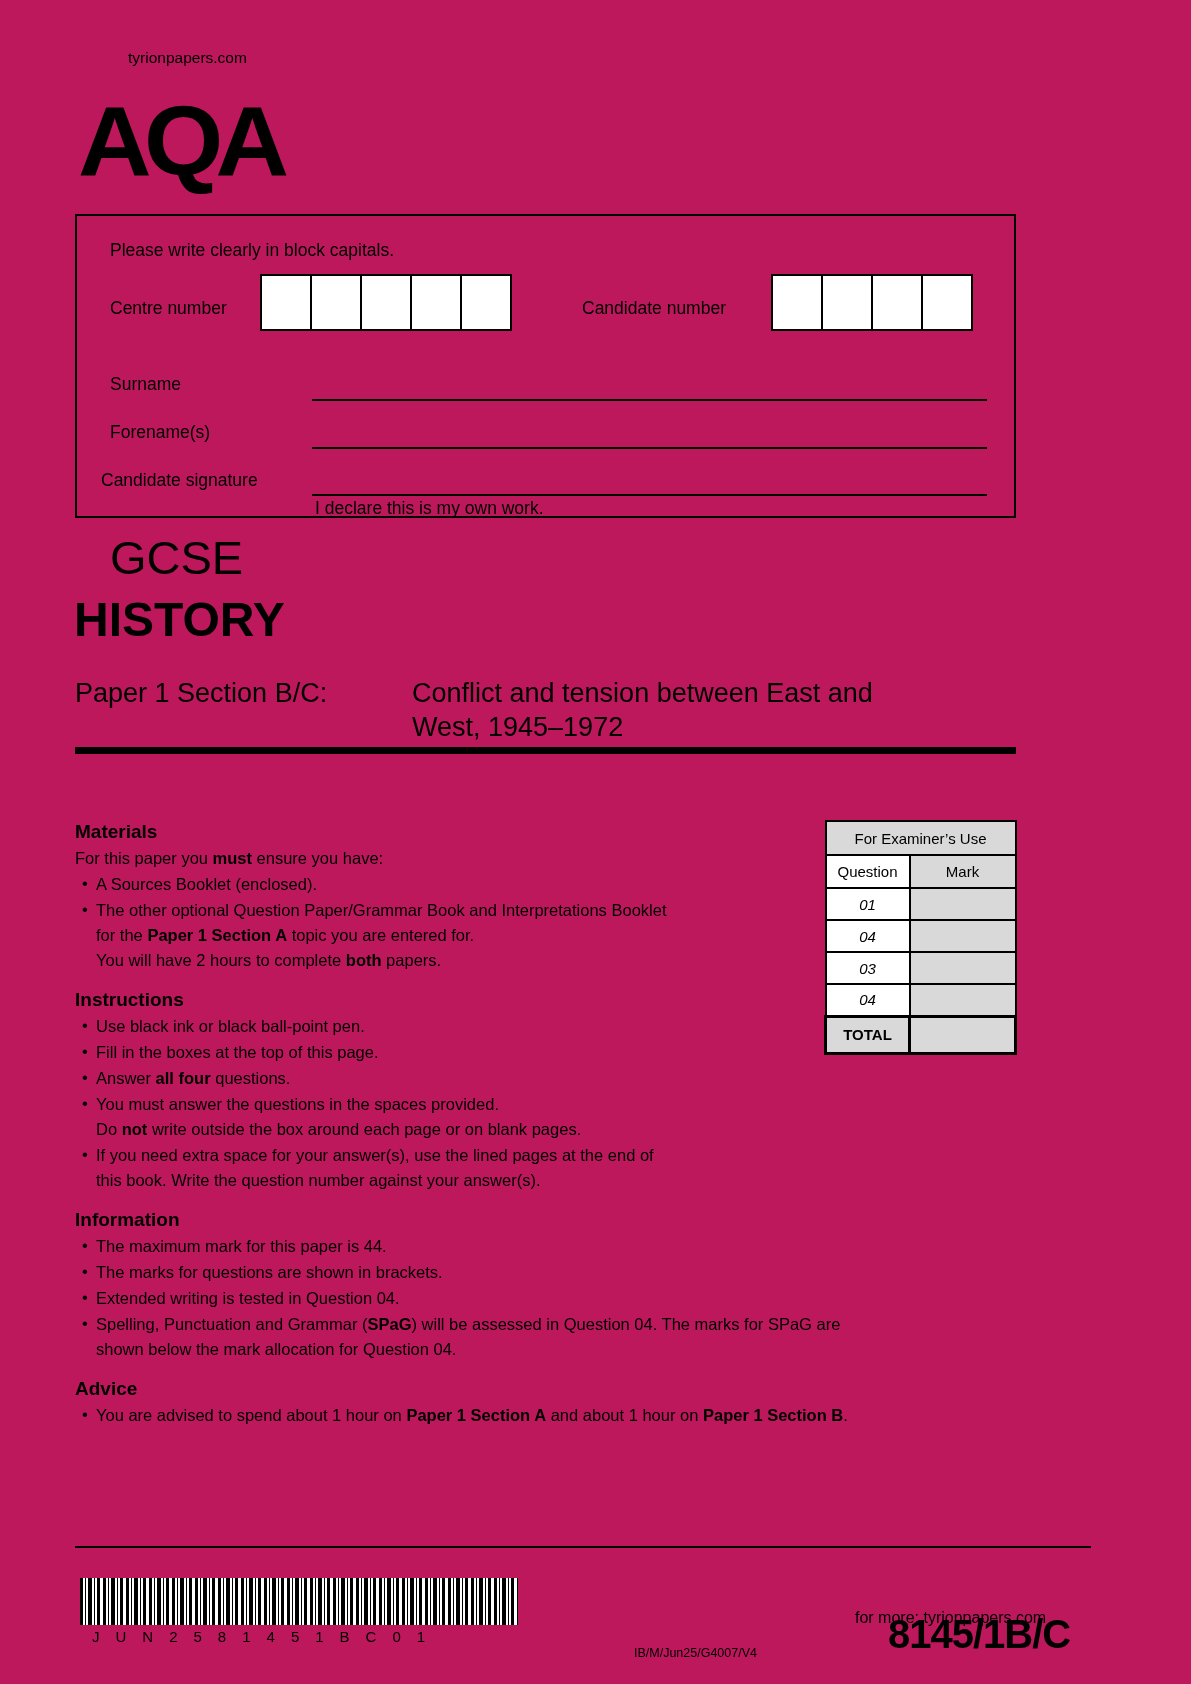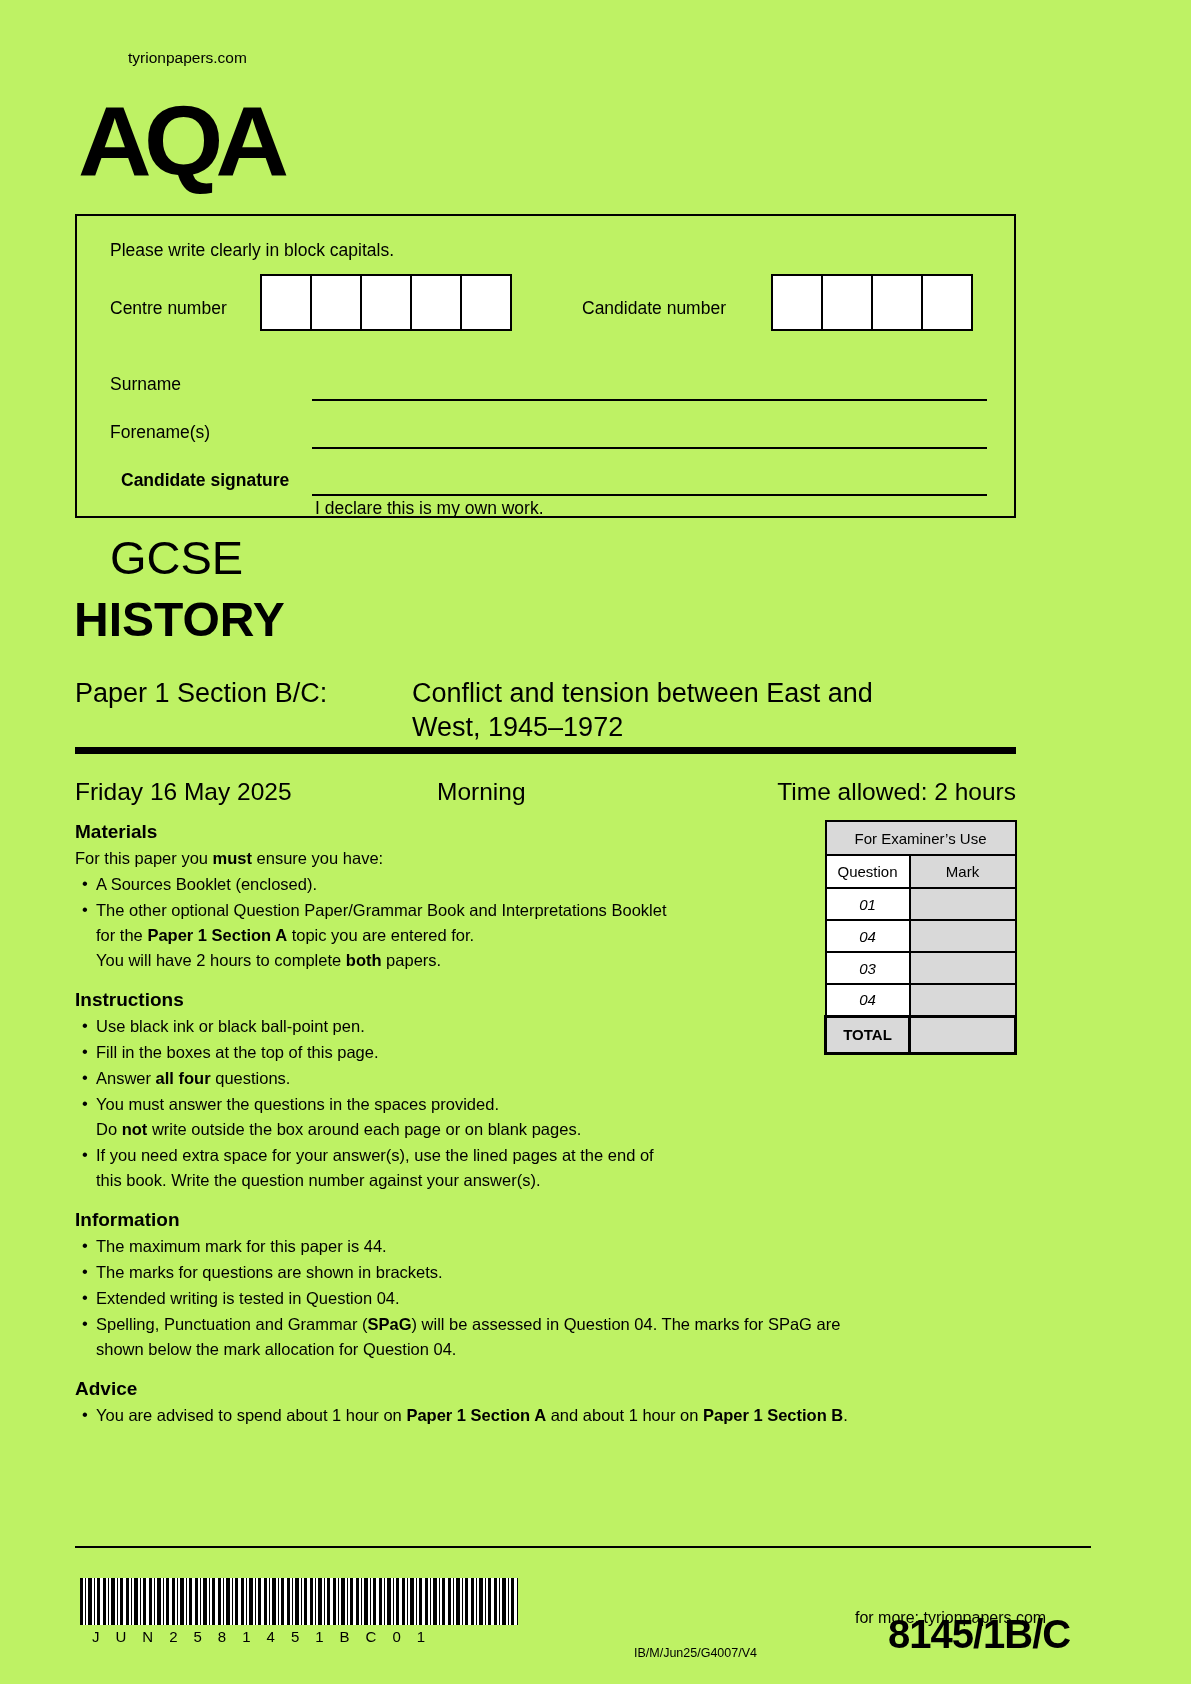--- a/index.html
+++ b/index.html
@@ -1,18 +1,18 @@
 <!DOCTYPE html>
 <html><head>
 <meta charset="utf-8">
 <style>
   * { box-sizing: border-box; }
   html, body { margin: 0; padding: 0; background: #fff; }
   .page {
-    position: relative; width: 1191px; height: 1684px; background: #bef264;
+    position: relative; width: 1191px; height: 1684px; background: #be185d;
     font-family: "Liberation Sans", sans-serif; color: #000; overflow: hidden;
   }
   .watermark { position: absolute; left: 128px; top: 49px; font-size: 15.5px; }
   .logo {
     position: absolute; left: 78px; top: 96px; font-size: 98px; line-height: 90px;
     font-weight: 700; letter-spacing: -0.075em; transform: scaleX(1.04); transform-origin: left;
   }
   
   .candidate-box { position: absolute; left: 75px; top: 214px; width: 941px; height: 304px; border: 2px solid #000; }
   .cb-label { position: absolute; font-size: 17.5px; }
@@ -90,43 +90,38 @@
       <div class="cell"></div>
       <div class="cell"></div>
     </div>
 
     <div class="cb-label" style="left:33px; top:158px;">Surname</div>
     <div class="field-line" style="top:183px;"></div>
 
     <div class="cb-label" style="left:33px; top:206px;">Forename(s)</div>
     <div class="field-line" style="top:231px;"></div>
 
-    <div class="cb-label" style="left:44px; top:254px;font-weight:bold;">Candidate signature</div>
+    <div class="cb-label" style="left:24px; top:254px;">Candidate signature</div>
     <div class="field-line" style="top:278px;"></div>
     <div class="cb-label" style="left:238px; top:282px;">I declare this is my own work.</div>
   </div>
 
   <div class="qual">GCSE</div>
   <div class="subject">HISTORY</div>
 
   <div class="paper-row">
     <div class="paper-label">Paper 1 Section B/C:</div>
     <div class="paper-topic">
       <div>Conflict and tension between East and</div>
       <div>West, 1945–1972</div>
     </div>
   </div>
 
   <div class="rule-thick"></div>
 
-  <div class="session-row">
-    <span class="session-date">Friday 16 May 2025</span>
-    <span class="session-time">Morning</span>
-    <span class="session-allowed">Time allowed: 2 hours</span>
-  </div>
 
   <div class="content">
     <div class="sec">
       <h3>Materials</h3>
       <p class="intro"><span>For this paper you </span><b>must</b><span> ensure you have:</span></p>
       <ul class="bullets">
         <li><span>A Sources Booklet (enclosed).</span></li>
         <li><span>The other optional Question Paper/Grammar Book and Interpretations Booklet</span><br><span>for the </span><b>Paper 1 Section A</b><span> topic you are entered for.</span><br><span>You will have 2 hours to complete </span><b>both</b><span> papers.</span></li>
       </ul>
     </div>

